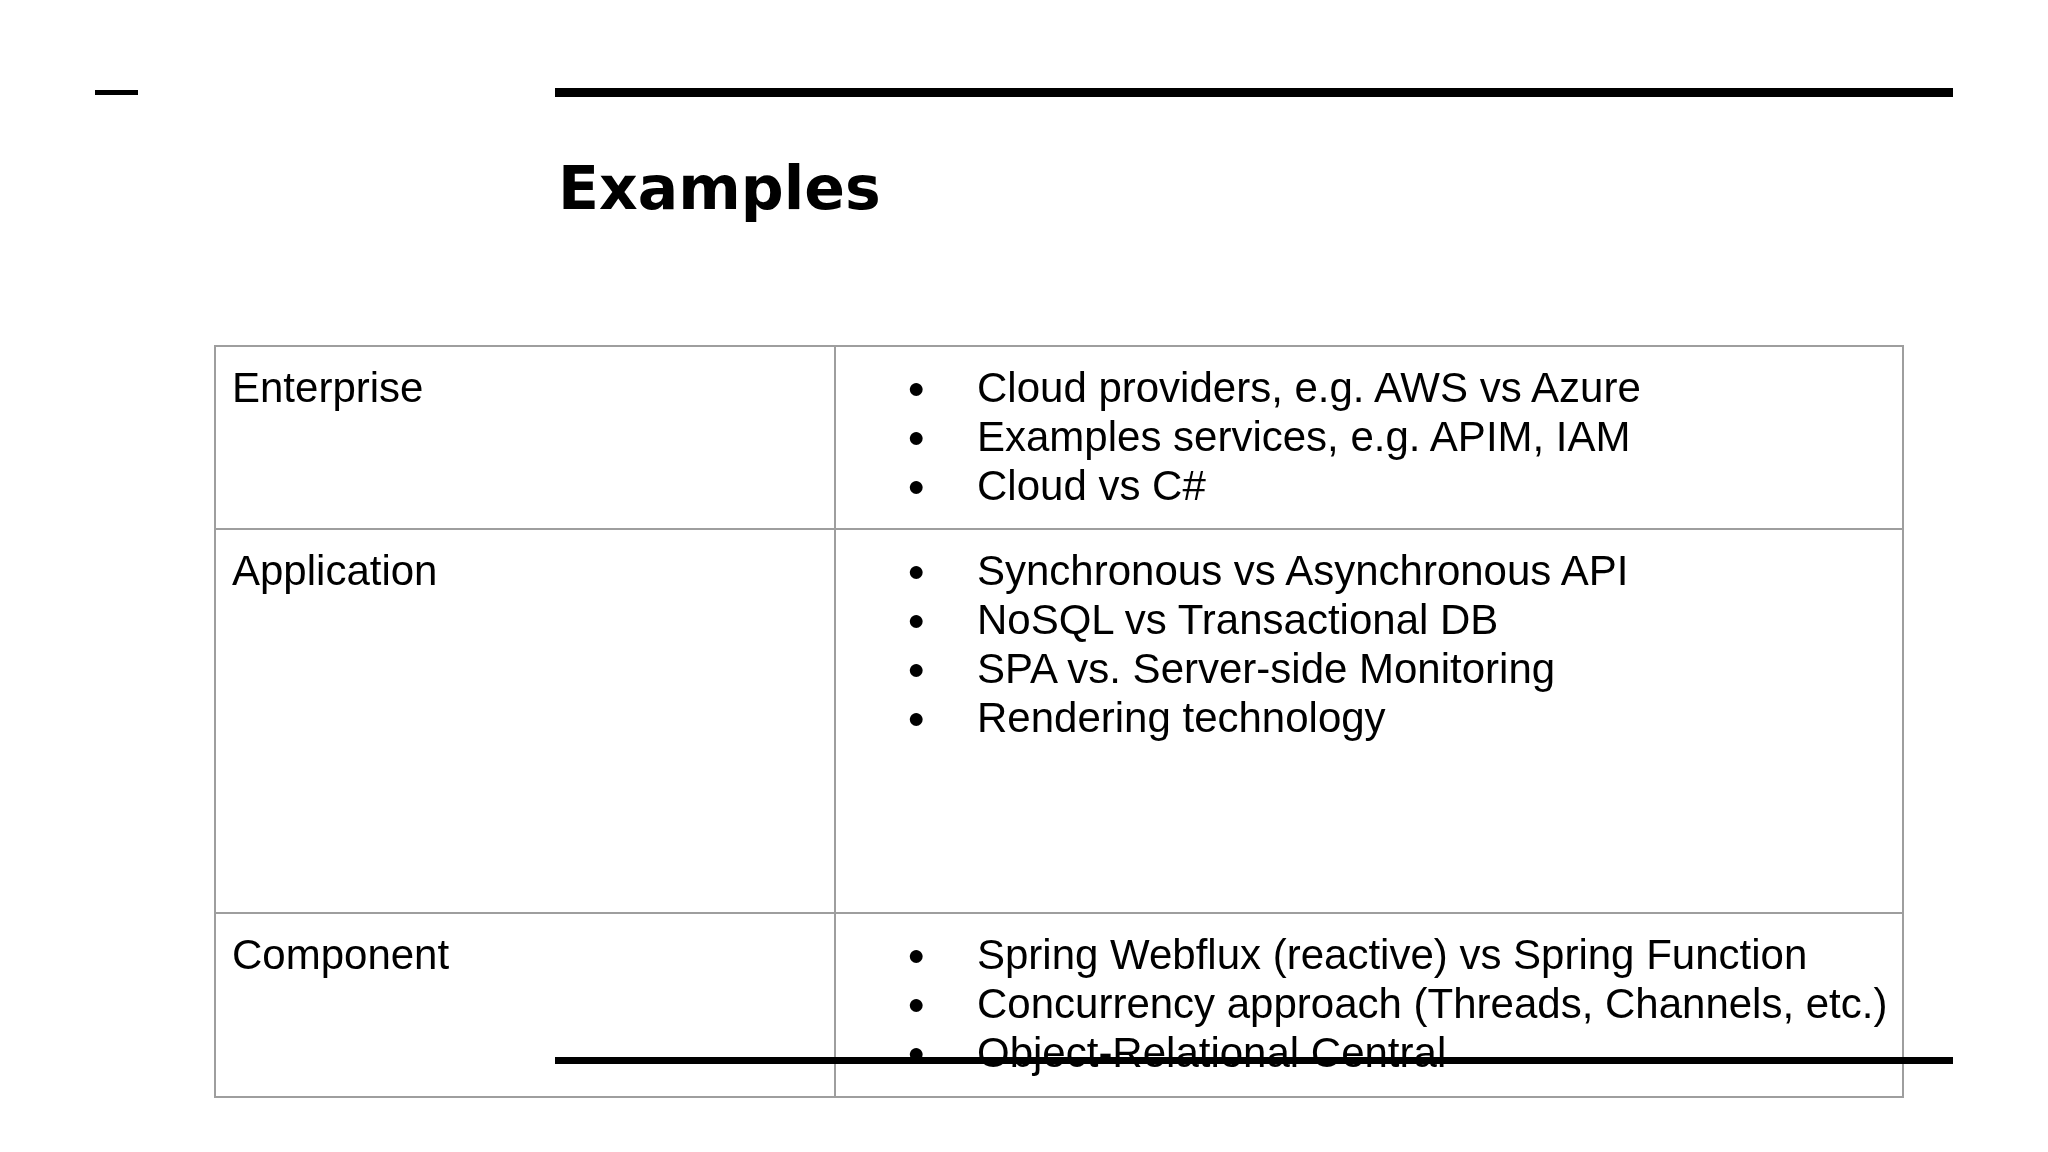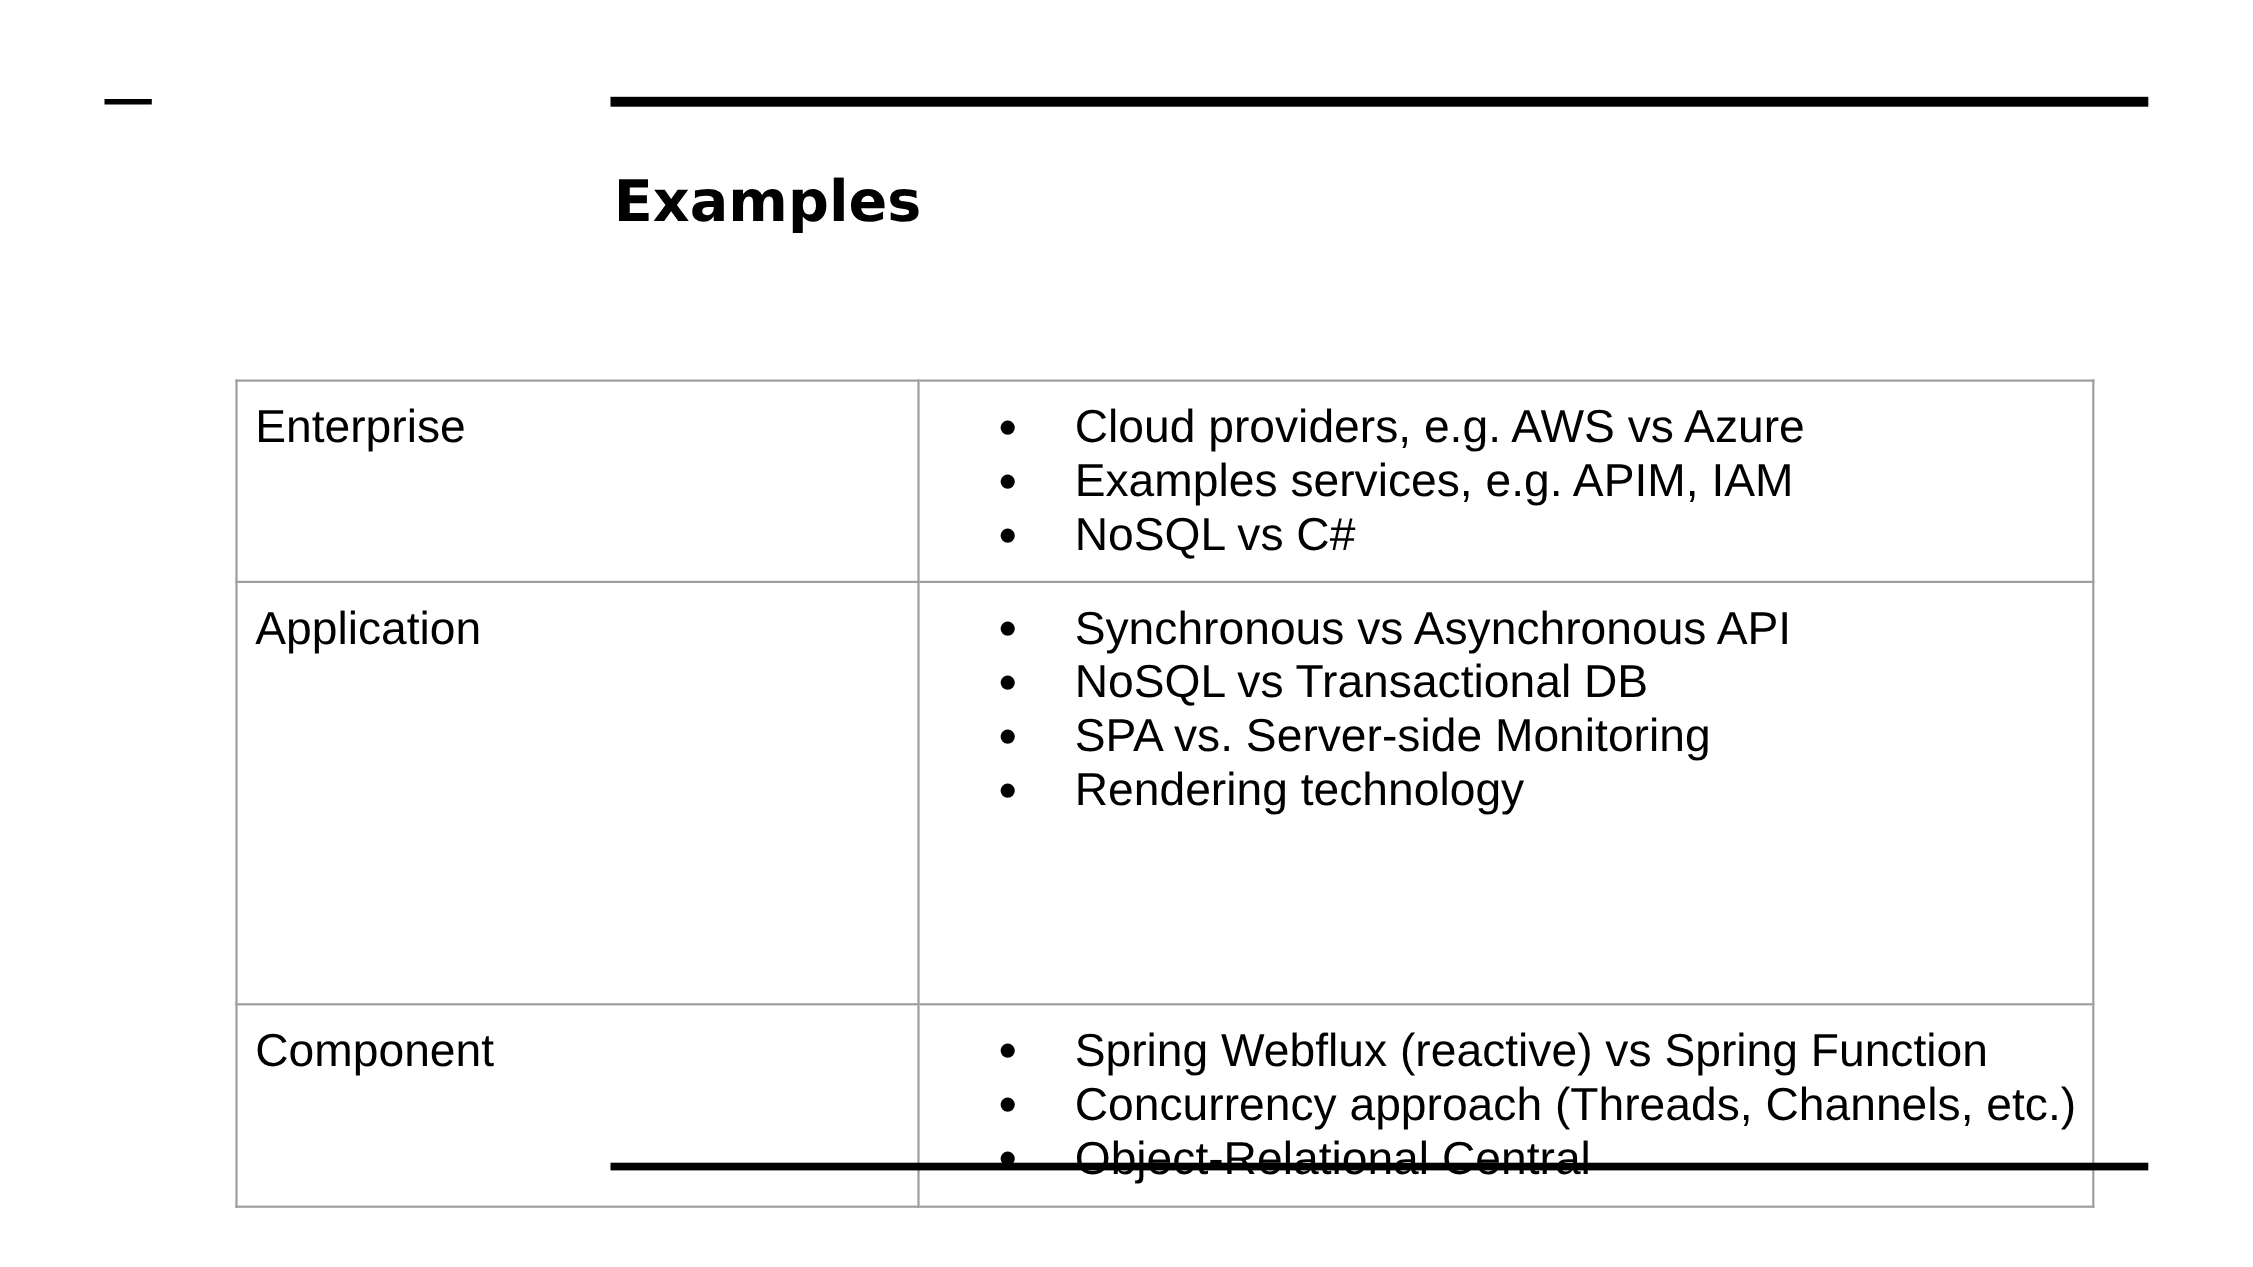--- a/index.html
+++ b/index.html
@@ -31,21 +31,21 @@
     background: #000000;
   }
   .rule-top { top: 88px; height: 9px; }
   .rule-bottom { top: 1057px; height: 7px; }
   .slide-title {
     position: absolute;
     left: 558px;
     top: 158px;
     font-family: "DejaVu Sans", "Liberation Sans", sans-serif;
     font-weight: bold;
-    font-size: 52px;
+    font-size: 60px;
     line-height: 1;
     letter-spacing: 0px;
     color: #000000;
     white-space: nowrap;
   }
   .table-wrap {
     position: absolute;
     left: 214px;
     top: 345px;
   }
@@ -105,21 +105,21 @@
 
   <div class="table-wrap">
     <table class="examples">
       <tbody>
           <tr class="row-1">
         <td class="label-cell">Enterprise</td>
         <td class="items-cell">
           <ul class="bullets">
             <li><span class="bullet">●</span><span>Cloud providers, e.g. AWS vs Azure</span></li>
             <li><span class="bullet">●</span><span>Examples services, e.g. APIM, IAM</span></li>
-            <li><span class="bullet">●</span><span>NoSQL vs C#</span></li>
+            <li><span class="bullet">●</span><span>Cloud vs C#</span></li>
           </ul>
         </td>
       </tr>
       <tr class="row-2">
         <td class="label-cell">Application</td>
         <td class="items-cell">
           <ul class="bullets">
             <li><span class="bullet">●</span><span>Synchronous vs Asynchronous API</span></li>
             <li><span class="bullet">●</span><span>NoSQL vs Transactional DB</span></li>
             <li><span class="bullet">●</span><span>SPA vs. Server-side Monitoring</span></li>

